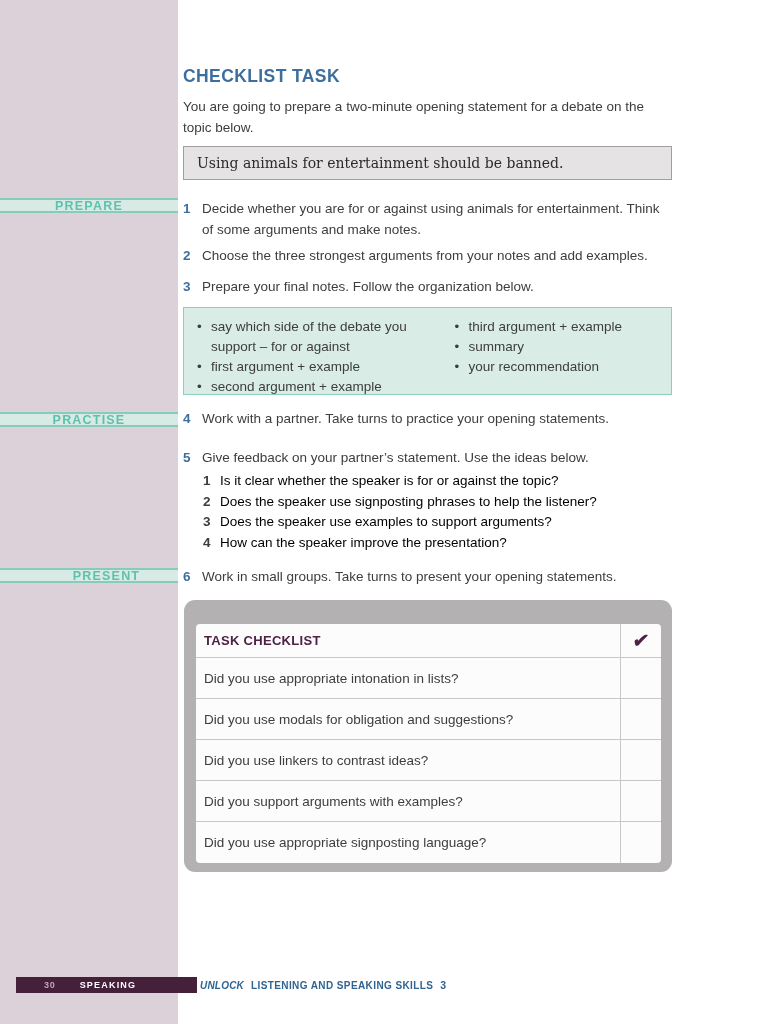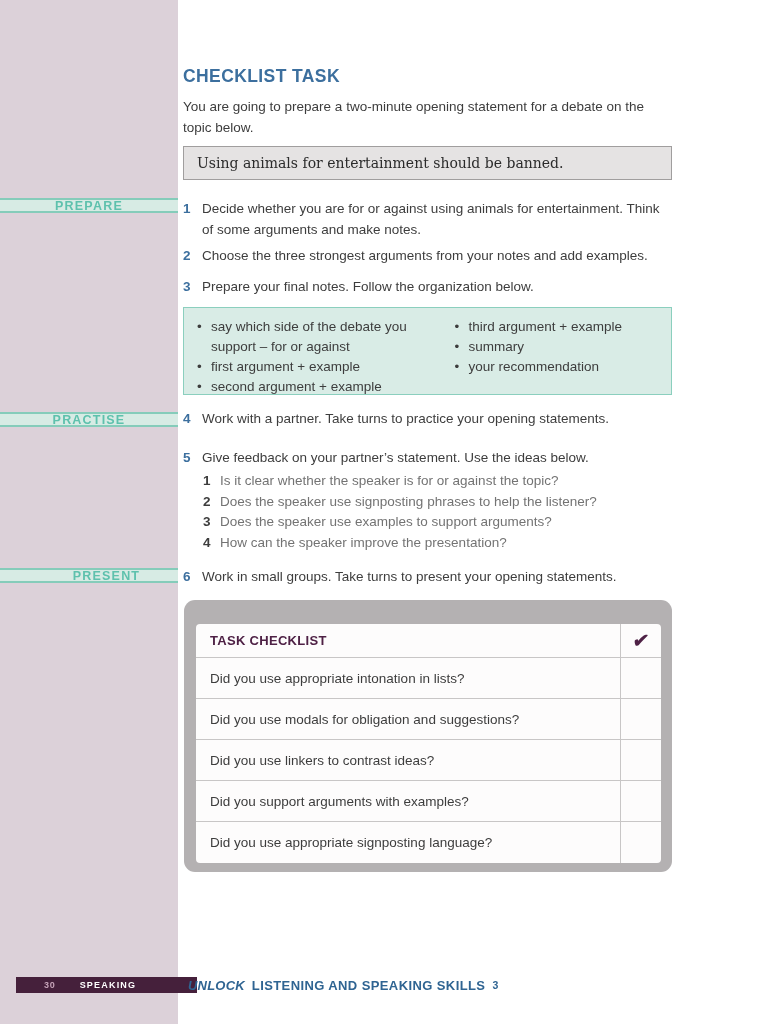--- a/index.html
+++ b/index.html
@@ -122,21 +122,21 @@
   .feedback { top: 471px; left: 203px; width: 460px; }
   .f-row { display: flex; }
   .f-row .fnum {
     flex: 0 0 17px;
     color: #3d3d3d;
     font-weight: bold;
     font-size: 13.5px;
     line-height: 20.5px;
   }
   .f-row .ftext {
-    color: #737373;
+    color: #000000;
     font-size: 13.5px;
     line-height: 20.5px;
   }
 
   
   .checklist-wrap {
     top: 600px;
     left: 184px;
     width: 488px;
     height: 272px;
@@ -154,21 +154,21 @@
     display: flex;
     border-bottom: 1px solid #c8c6c6;
   }
   .cl-row:last-child { border-bottom: none; }
   .cl-head { height: 34px; }
   .cl-body { height: 41px; }
   .cl-text {
     flex: 1 1 auto;
     display: flex;
     align-items: center;
-    padding-left: 14px;
+    padding-left: 8px;
     padding-right: 8px;
     font-size: 13.5px;
     color: #3d3d3d;
   }
   .cl-head .cl-text {
     font-weight: bold;
     color: #4e2145;
     font-size: 13px;
     letter-spacing: 0.3px;
   }
@@ -212,28 +212,29 @@
   .footer-logo-line {
     position: absolute;
     left: 188px; top: 975px;
     height: 20px;
     display: flex;
     align-items: center;
     gap: 7px;
   }
   .logo-unlock {
     color: #2f6492;
-    font-size: 13px;
+    font-size: 10px;
     font-weight: 900;
     letter-spacing: 0.2px;
     font-style: italic;
+    margin-left: 12px;
   }
   .series-title {
     color: #2f6492;
-    font-size: 13px;
+    font-size: 10px;
     font-weight: bold;
     letter-spacing: 0.4px;
   }
   .series-level {
     color: #2f6492;
     font-size: 10.5px;
     font-weight: bold;
   }
 </style>
 </head>

